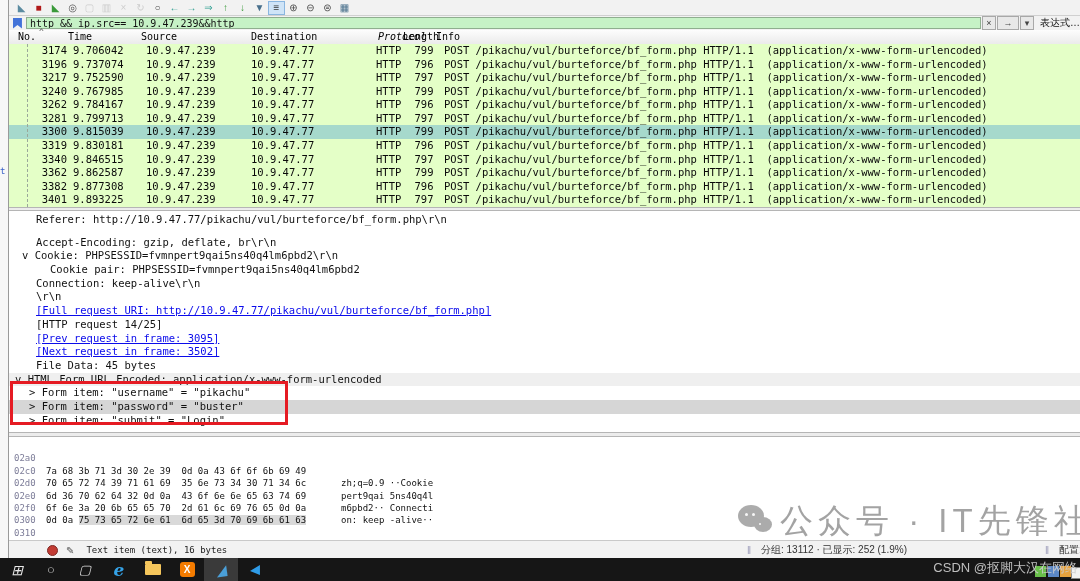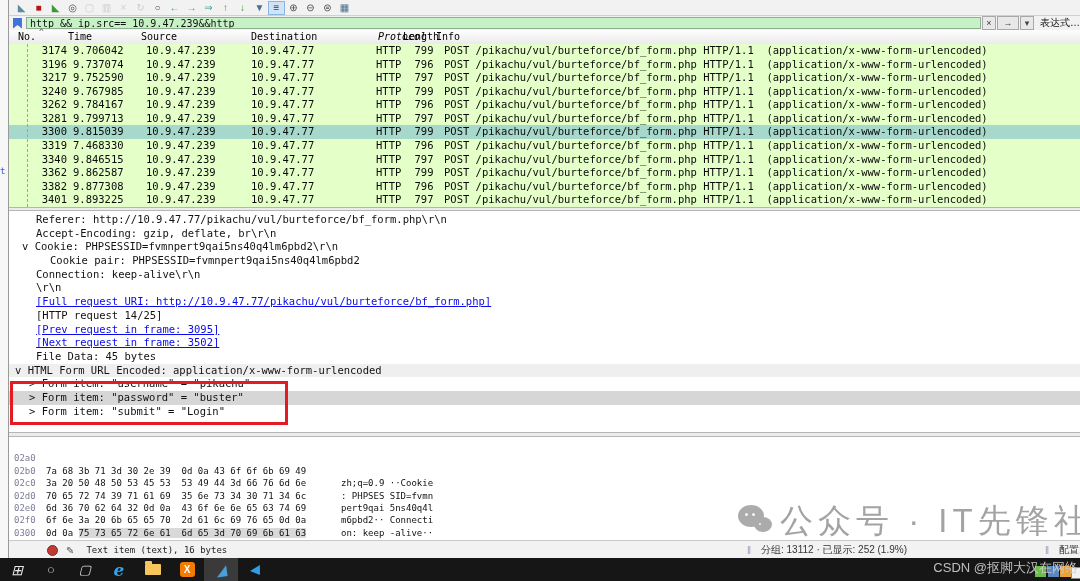--- a/index.html
+++ b/index.html
@@ -273,21 +273,21 @@
           <span class="c-time">9.815039</span>
           <span class="c-src">10.9.47.239</span>
           <span class="c-dst">10.9.47.77</span>
           <span class="c-proto">HTTP</span>
           <span class="c-len">799</span>
           <span class="c-info">POST /pikachu/vul/burteforce/bf_form.php HTTP/1.1  (application/x-www-form-urlencoded)</span>
         </div>
 
         <div class="prow">
           <span class="c-no">3319</span>
-          <span class="c-time">7.468330</span>
+          <span class="c-time">9.830181</span>
           <span class="c-src">10.9.47.239</span>
           <span class="c-dst">10.9.47.77</span>
           <span class="c-proto">HTTP</span>
           <span class="c-len">796</span>
           <span class="c-info">POST /pikachu/vul/burteforce/bf_form.php HTTP/1.1  (application/x-www-form-urlencoded)</span>
         </div>
 
         <div class="prow">
           <span class="c-no">3340</span>
           <span class="c-time">9.846515</span>
@@ -328,21 +328,21 @@
           <span class="c-info">POST /pikachu/vul/burteforce/bf_form.php HTTP/1.1  (application/x-www-form-urlencoded)</span>
         </div>
       </div>
     <div id="treeline" class="abs"></div>
 
     <div id="split1" class="abs split"></div>
 
     <div id="detail" class="abs">
 
     <div class="dline" style="padding-left: 27px;">Referer: http://10.9.47.77/pikachu/vul/burteforce/bf_form.php\r\n</div>
-        <div class="dline" style="padding-left: 27px;">Accept-Encoding: gzip, deflate, br\r\n</div>
+        <div class="dline" style="padding-left: 27px; margin-top: 9px;">Accept-Encoding: gzip, deflate, br\r\n</div>
         <div class="dline" style="padding-left: 13px;">v Cookie: PHPSESSID=fvmnpert9qai5ns40q4lm6pbd2\r\n</div>
         <div class="dline" style="padding-left: 41px;">Cookie pair: PHPSESSID=fvmnpert9qai5ns40q4lm6pbd2</div>
         <div class="dline" style="padding-left: 27px;">Connection: keep-alive\r\n</div>
         <div class="dline" style="padding-left: 27px;">\r\n</div>
         <div class="dline link" style="padding-left: 27px;">[Full request URI: http://10.9.47.77/pikachu/vul/burteforce/bf_form.php]</div>
         <div class="dline" style="padding-left: 27px;">[HTTP request 14/25]</div>
         <div class="dline link" style="padding-left: 27px;">[Prev request in frame: 3095]</div>
         <div class="dline link" style="padding-left: 27px;">[Next request in frame: 3502]</div>
         <div class="dline" style="padding-left: 27px;">File Data: 45 bytes</div>
         <div class="dline parent" style="padding-left: 6px;">v HTML Form URL Encoded: application/x-www-form-urlencoded</div>
@@ -355,25 +355,20 @@
     <div id="split2" class="abs split"></div>
 
     <div id="hex" class="abs">
 
         <div class="hrow">
           <span class="hoff">02a0</span>
           <span class="hbytes"><span class="seg-p">7a 68 3b 71 3d 30 2e 39  0d 0a 43 6f 6f 6b 69 49</span></span>
           <span class="hascii"><span class="seg-p">zh;q=0.9 ··Cookie</span></span>
         </div>
 
-        <div class="hrow">
-          <span class="hoff">02b0</span>
-          <span class="hbytes"><span class="seg-p">3a 20 50 48 50 53 45 53  53 49 44 3d 66 76 6d 6e</span></span>
-          <span class="hascii"><span class="seg-p">: PHPSES SID=fvmn</span></span>
-        </div>
 
         <div class="hrow">
           <span class="hoff">02c0</span>
           <span class="hbytes"><span class="seg-p">70 65 72 74 39 71 61 69  35 6e 73 34 30 71 34 6c</span></span>
           <span class="hascii"><span class="seg-p">pert9qai 5ns40q4l</span></span>
         </div>
 
         <div class="hrow">
           <span class="hoff">02d0</span>
           <span class="hbytes"><span class="seg-p">6d 36 70 62 64 32 0d 0a  43 6f 6e 6e 65 63 74 69</span></span>

